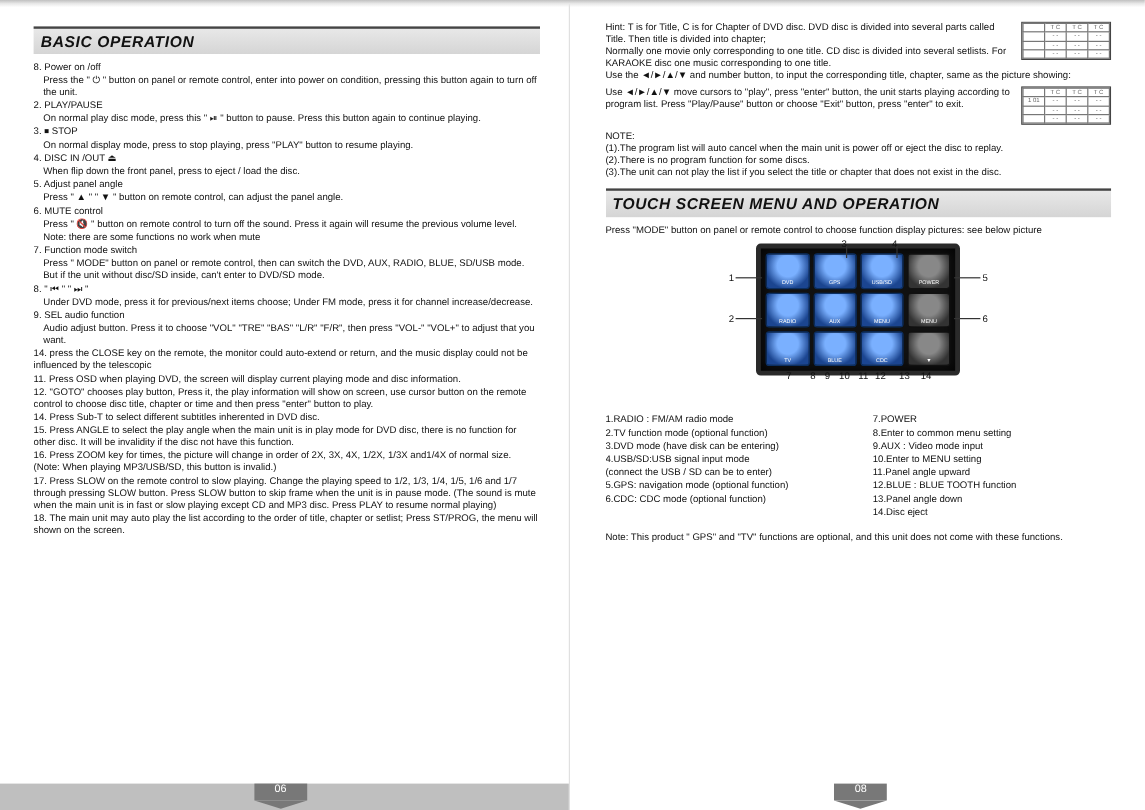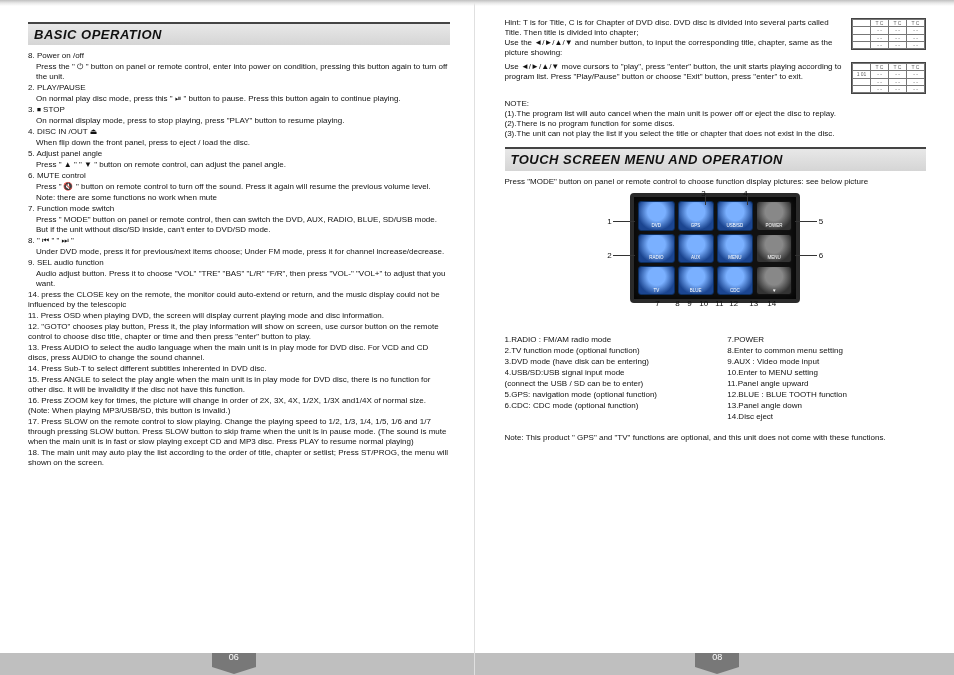--- a/index.html
+++ b/index.html
@@ -19,21 +19,21 @@
     z-index: 10;
   }
   .page {
     flex: 1;
     padding: 18px 28px 0 28px;
     display: flex;
     flex-direction: column;
     position: relative;
   }
   .page-left { border-right: 1px solid #e0e0e0; padding-right: 24px;}
-  .page-right { padding-left: 30px; }
+  .page-right { padding-left: 30px;  align-items: center;}
   .heading {
     background: linear-gradient(#e8e8e8,#d5d5d5);
     border-top: 2px solid #444;
     padding: 3px 6px;
     font-weight: bold;
     font-style: italic;
     font-size: 13px;
     letter-spacing: 0.5px;
     color: #111;
     margin: 4px 0 6px 0;
@@ -163,21 +163,20 @@
     <div class="item sub">   Note: there are some functions no work when mute</div>
     <div class="item">7. Function mode switch</div>
     <div class="item sub">   Press " MODE" button on panel or remote control, then can switch the DVD, AUX, RADIO, BLUE, SD/USB mode. But if the unit without disc/SD inside, can't enter to DVD/SD mode.</div>
     <div class="item">8. " ⏮ " " ⏭ "</div>
     <div class="item sub">   Under DVD mode, press it for previous/next items choose; Under FM mode, press it for channel increase/decrease.</div>
     <div class="item">9. SEL audio function</div>
     <div class="item sub">   Audio adjust button. Press it to choose "VOL" "TRE" "BAS" "L/R" "F/R", then press "VOL-" "VOL+" to adjust that you want.</div>
     <div class="item">14. press the CLOSE key on the remote, the monitor could auto-extend or return, and the music display could not be influenced by the telescopic</div>
     <div class="item">11. Press OSD when playing DVD, the screen will display current playing mode and disc information.</div>
     <div class="item">12. "GOTO" chooses play button, Press it, the play information will show on screen, use cursor button on the remote control to choose disc title, chapter or time and then press "enter" button to play.</div>
-    <div class="item">13. Press AUDIO to select the audio language when the main unit is in play mode for DVD disc. For VCD and CD discs, press AUDIO to change the sound channel.</div>
     <div class="item">14. Press Sub-T to select different subtitles inherented in DVD disc.</div>
     <div class="item">15. Press ANGLE to select the play angle when the main unit is in play mode for DVD disc, there is no function for other disc. It will be invalidity if the disc not have this function.</div>
     <div class="item">16. Press ZOOM key for times, the picture will change in order of 2X, 3X, 4X, 1/2X, 1/3X and1/4X of normal size. (Note: When playing MP3/USB/SD, this button is invalid.)</div>
     <div class="item">17. Press SLOW on the remote control to slow playing. Change the playing speed to 1/2, 1/3, 1/4, 1/5, 1/6 and 1/7 through pressing SLOW button. Press SLOW button to skip frame when the unit is in pause mode. (The sound is mute when the main unit is in fast or slow playing except CD and MP3 disc. Press PLAY to resume normal playing)</div>
     <div class="item">18. The main unit may auto play the list according to the order of title, chapter or setlist; Press ST/PROG, the menu will shown on the screen.</div>
   </div>
   <div class="pagefoot">
     <div class="pagemarker"></div>
     <div class="pagenum">06</div>
   </div>
@@ -210,20 +209,21 @@
       <tr>
               <td></td>
               <td>- -</td>
               <td>- -</td>
               <td>- -</td>
             </tr>
           </tbody>
         </table>
     </div>
     <div>Hint: T is for Title, C is for Chapter of DVD disc. DVD disc is divided into several parts called Title. Then title is divided into chapter;</div>
+    <div>Normally one movie only corresponding to one title. CD disc is divided into several setlists. For KARAOKE disc one music corresponding to one title.</div>
     <div>Use the ◄/►/▲/▼ and number button, to input the corresponding title, chapter, same as the picture showing:</div>
     <div style="clear:both; height:4px;"></div>
 
     <div class="tablebox">
       <table>
           <tbody>
             <tr>
               <td></td>
               <td>T C</td>
               <td>T C</td>

